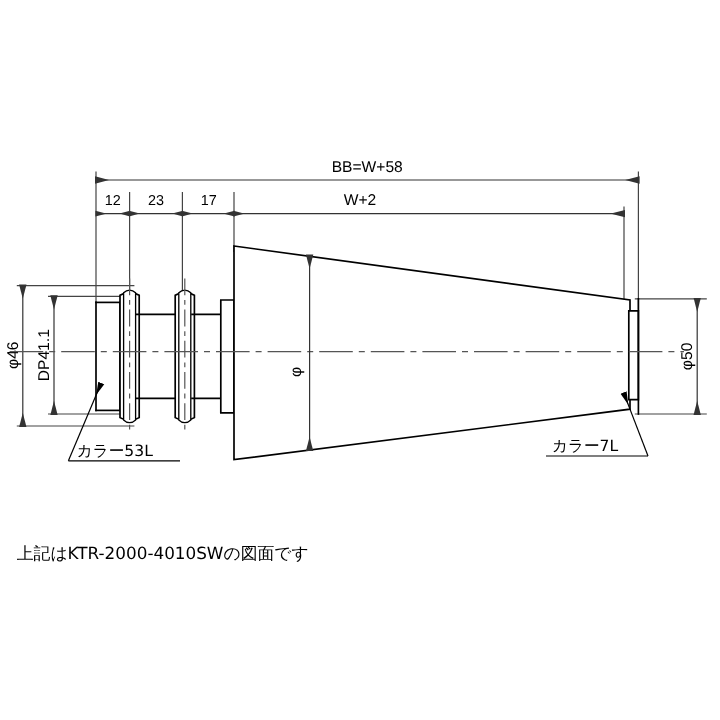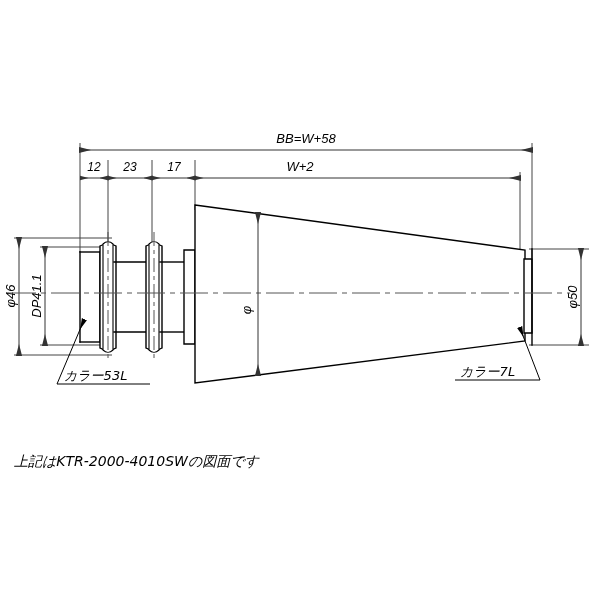--- a/index.html
+++ b/index.html
@@ -13,21 +13,20 @@
     height: 600px;
     font-family: "Liberation Sans", "DejaVu Sans", sans-serif;
     color: #000000;
     overflow: hidden;
   }
   #drawing-root {
     position: relative;
     width: 600px;
     height: 600px;
     background: #ffffff;
-    font-style: italic;
   }
   svg#technical-drawing {
     display: block;
     width: 600px;
     height: 600px;
     background: #ffffff;
   }
   .dim-text {
     font-family: "Liberation Sans", "DejaVu Sans", sans-serif;
     font-size: 13px;

